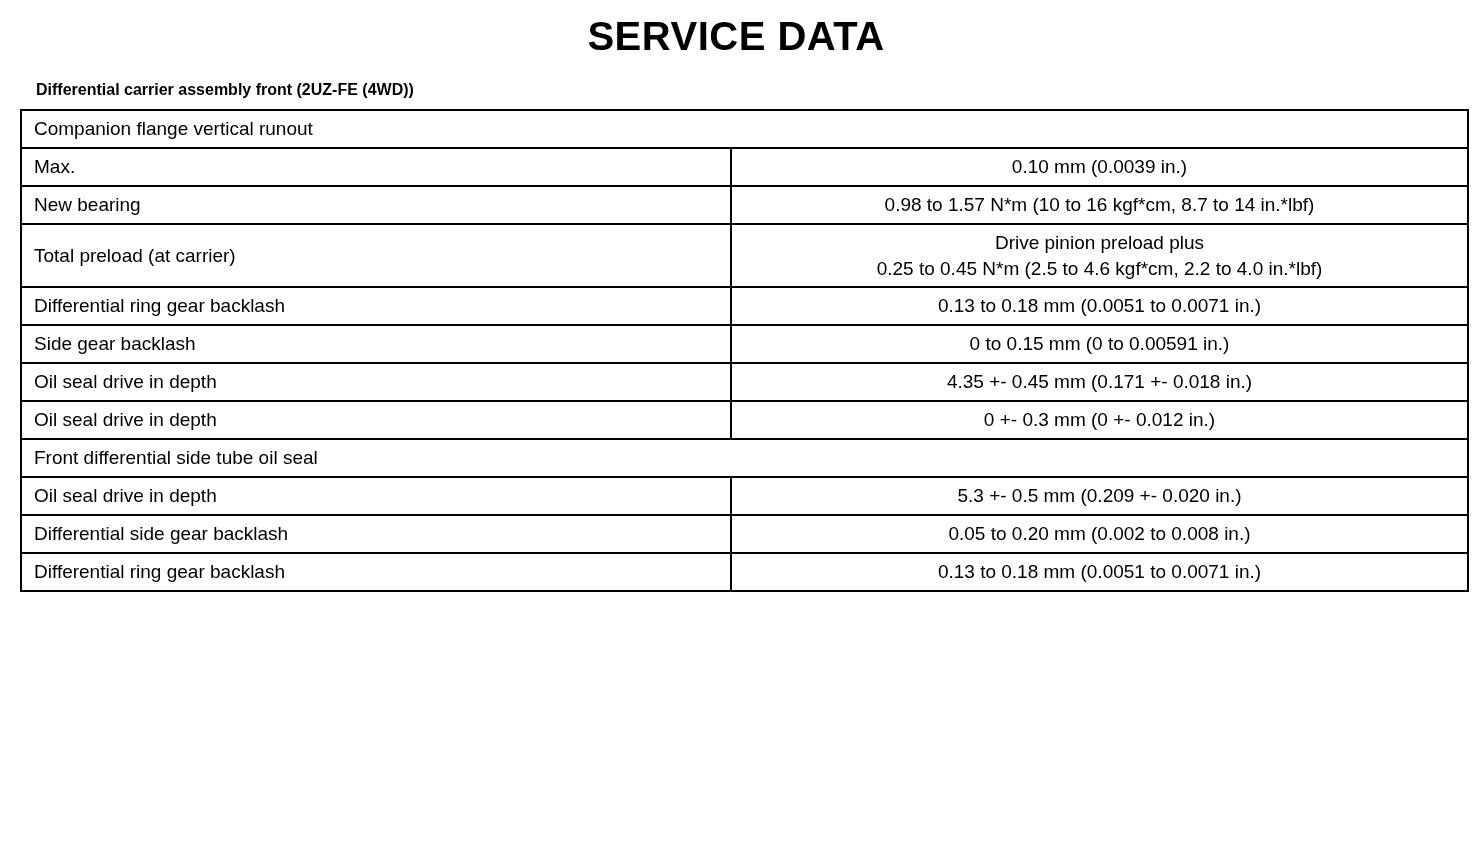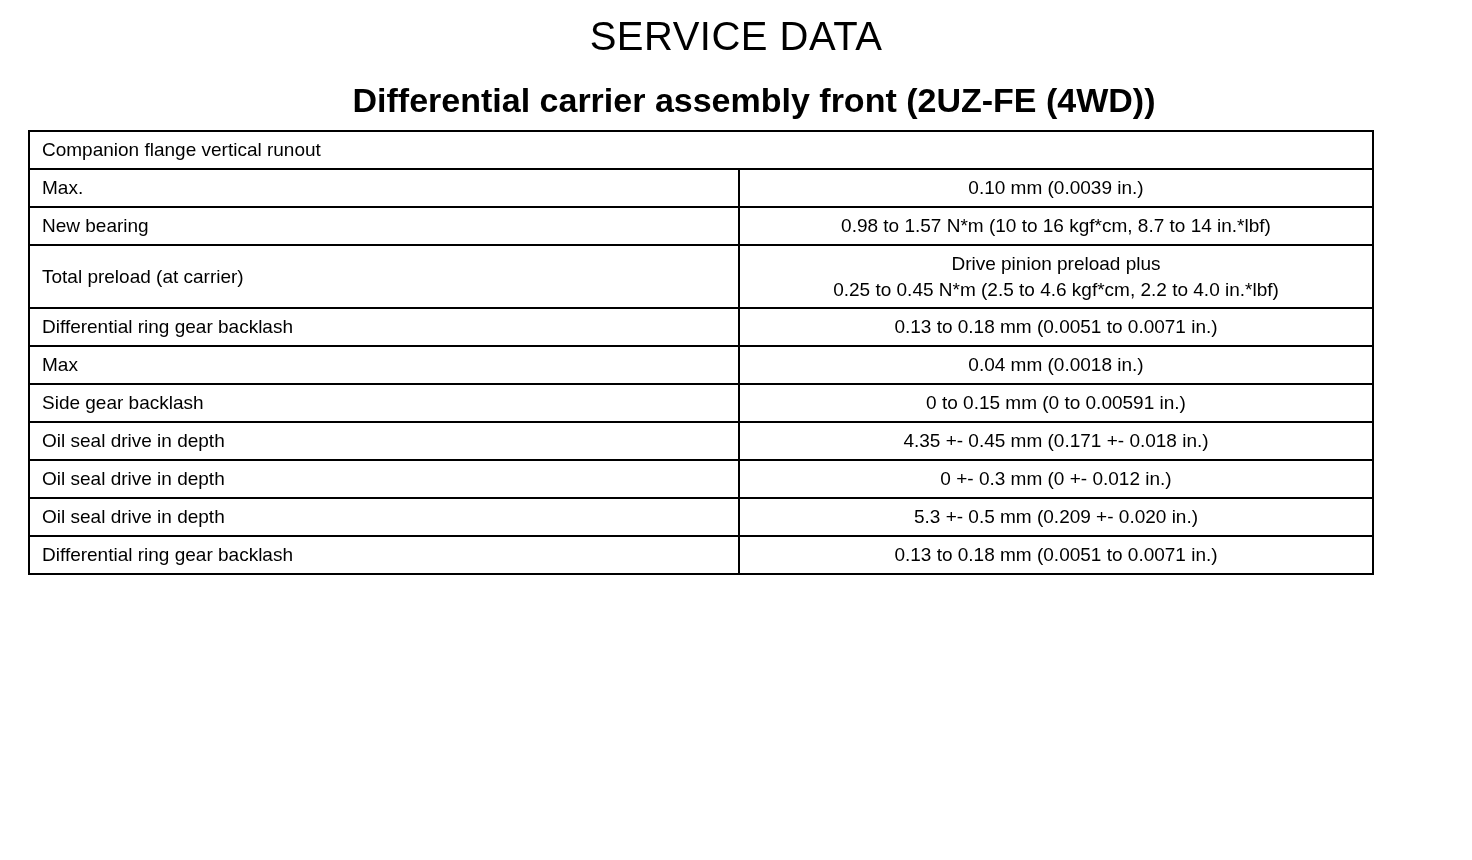--- a/index.html
+++ b/index.html
@@ -9,35 +9,34 @@
     color: #000000;
     font-family: "Liberation Sans", sans-serif;
   }
   body {
     width: 1472px;
     height: 860px;
     overflow: hidden;
   }
   .page-title {
     text-align: center;
-    font-weight: normal;
+    font-weight: bold;
     font-size: 40px;
     letter-spacing: 0.5px;
     margin: 14px 0 10px 0;
   }
   .section-heading {
     font-weight: bold;
-    font-size: 34px;
+    font-size: 16px;
     margin: 22px 0 10px 36px;
-    text-align: center;
   }
   table.service-table {
     border-collapse: collapse;
-    margin-left: 28px;
-    width: 1346px;
+    margin-left: 20px;
+    width: 1449px;
     table-layout: fixed;
   }
   table.service-table td {
     border: 2px solid #000000;
     font-size: 19px;
     line-height: 1.35;
     padding: 5px 12px;
     vertical-align: middle;
     height: 26px;
     overflow: hidden;
@@ -83,37 +82,40 @@
       <tr>
         <td class="label-cell align-left">Total preload (at carrier)</td>
         <td class="value-cell">Drive pinion preload plus
 0.25 to 0.45 N*m (2.5 to 4.6 kgf*cm, 2.2 to 4.0 in.*lbf)</td>
       </tr>
       <tr>
         <td class="label-cell align-left">Differential ring gear backlash</td>
         <td class="value-cell">0.13 to 0.18 mm (0.0051 to 0.0071 in.)</td>
       </tr>
       <tr>
-        <td class="label-cell align-right">Max</td>
-        <td class="value-cell">0.04 mm (0.0018 in.)</td>
-      </tr>
-      <tr>
         <td class="label-cell align-left">Side gear backlash</td>
         <td class="value-cell">0 to 0.15 mm (0 to 0.00591 in.)</td>
       </tr>
       <tr>
         <td class="label-cell align-right">Oil seal drive in depth</td>
         <td class="value-cell">4.35 +- 0.45 mm (0.171 +- 0.018 in.)</td>
       </tr>
       <tr>
         <td class="label-cell align-right">Oil seal drive in depth</td>
         <td class="value-cell">0 +- 0.3 mm (0 +- 0.012 in.)</td>
       </tr>
       <tr>
+        <td colspan="2" class="header-cell">Front differential side tube oil seal</td>
+      </tr>
+      <tr>
         <td class="label-cell align-right">Oil seal drive in depth</td>
         <td class="value-cell">5.3 +- 0.5 mm (0.209 +- 0.020 in.)</td>
+      </tr>
+      <tr>
+        <td class="label-cell align-left">Differential side gear backlash</td>
+        <td class="value-cell">0.05 to 0.20 mm (0.002 to 0.008 in.)</td>
       </tr>
       <tr>
         <td class="label-cell align-left">Differential ring gear backlash</td>
         <td class="value-cell">0.13 to 0.18 mm (0.0051 to 0.0071 in.)</td>
       </tr>
     </tbody>
 </table>
 
 </body></html>

